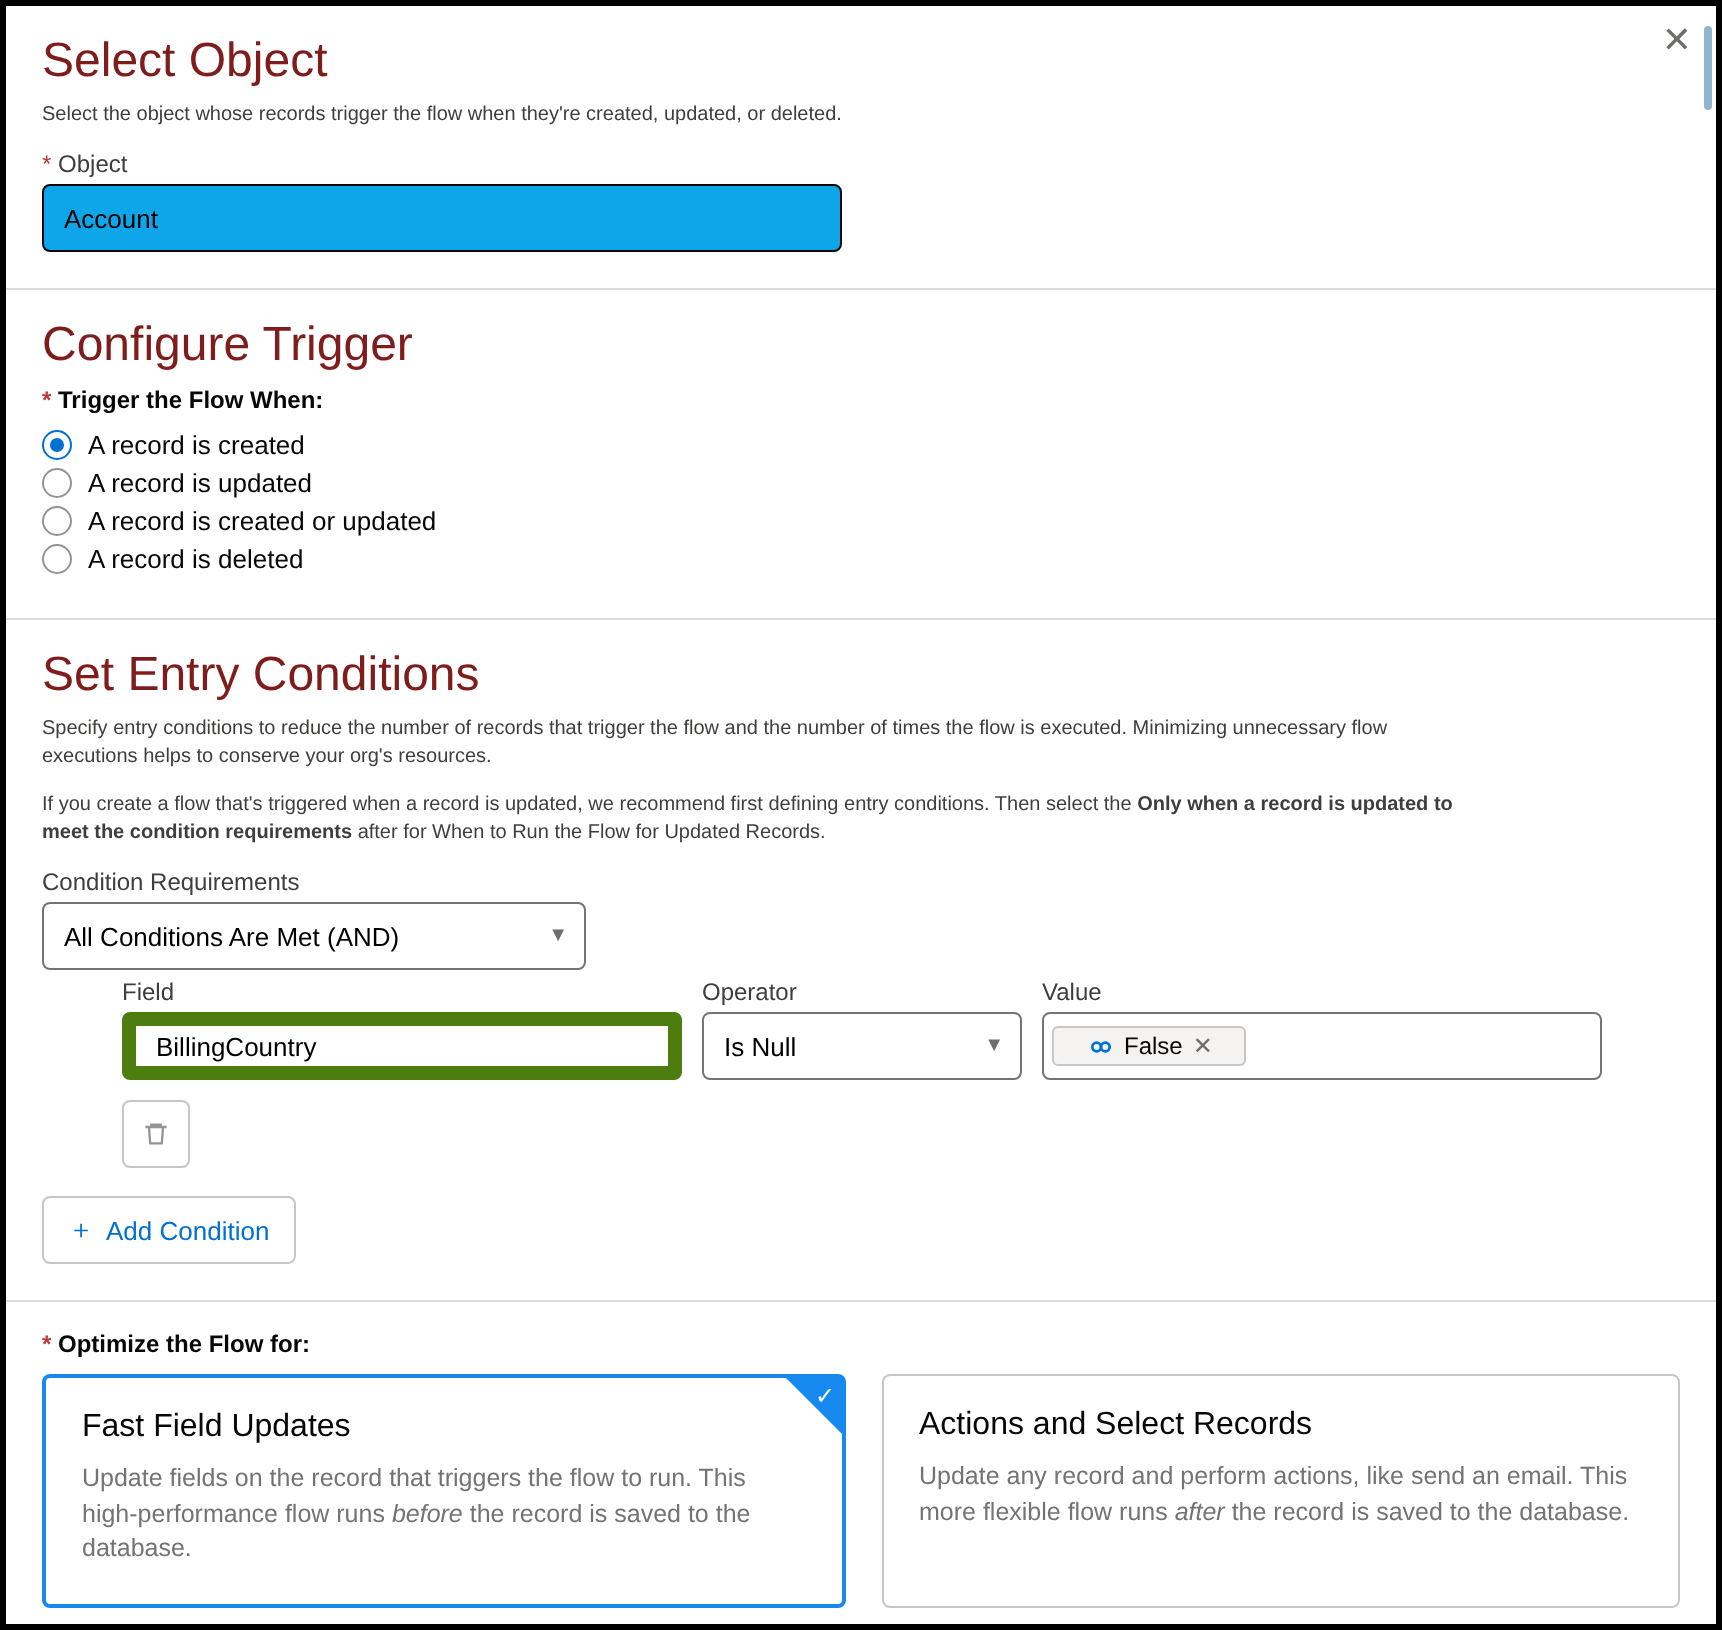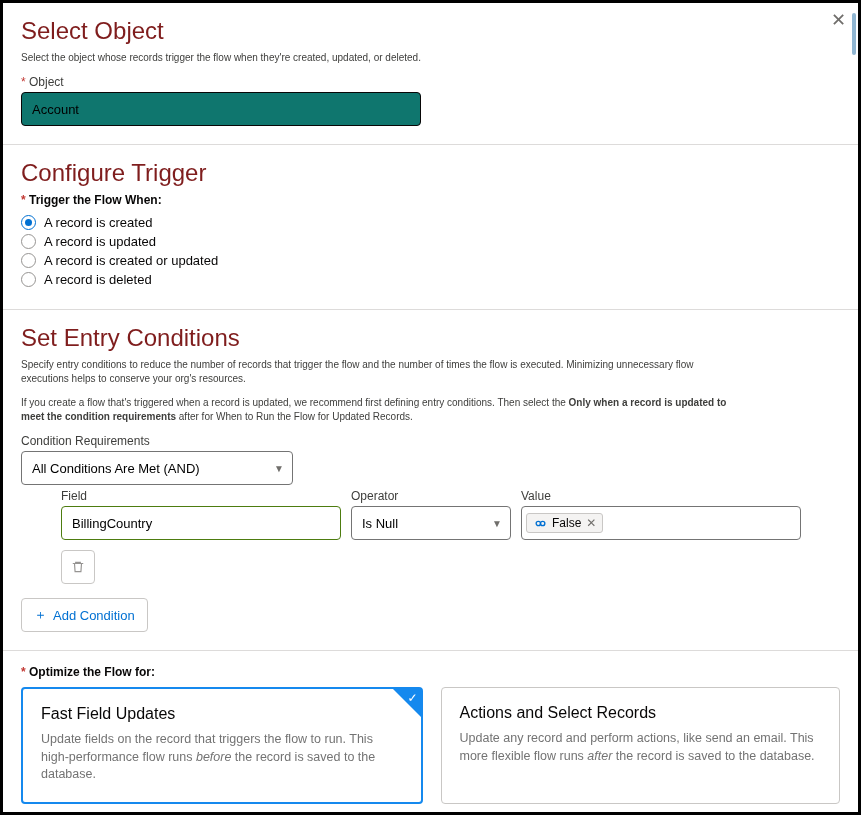--- a/index.html
+++ b/index.html
@@ -11,21 +11,21 @@
   .section { padding: 14px 18px 18px 18px; border-bottom: 1px solid #dddbda; }
   .section:last-of-type { border-bottom: none; }
   h2.title { font-size: 24px; font-weight: 400; color: #7f1d1d; margin-bottom: 6px; }
   .subtext { font-size: 10px; color: #3e3e3c; line-height: 1.4; max-width: 420px; }
   .subtext.wide { max-width: 720px; margin-bottom: 10px; }
   .req::before { content: "* "; color: #c23934; }
   .label { font-size: 12px; color: #3e3e3c; display: block; margin-top: 10px; margin-bottom: 3px; }
   .label-bold { font-size: 12px; color: #080707; font-weight: 700; margin-bottom: 8px; display: block; }
   .text-input {
     width: 400px; height: 34px; border: 1px solid #080707; border-radius: 4px;
-    padding: 0 10px; font-size: 13px; background: #0f766e;
+    padding: 0 10px; font-size: 13px; background: #0ea5e9;
   }
   .radio-group { margin-top: 2px; }
   .radio-row { display: flex; align-items: center; margin-bottom: 4px; }
   .radio-row input[type="radio"] {
     appearance: none; width: 15px; height: 15px; border: 1px solid #969492; border-radius: 50%;
     margin-right: 8px; position: relative; cursor: pointer;
   }
   .radio-row input[type="radio"]:checked { border-color: #0070d2; }
   .radio-row input[type="radio"]:checked::after {
     content: ""; position: absolute; top: 3px; left: 3px; width: 7px; height: 7px;
@@ -35,31 +35,31 @@
   .bold-inline { font-weight: 700; }
   .select {
     height: 34px; border: 1px solid #747474; border-radius: 4px; padding: 0 26px 0 10px;
     font-size: 13px; background: #fff; display: flex; align-items: center; position: relative; cursor: pointer;
   }
   .select .chev { position: absolute; right: 8px; top: 50%; transform: translateY(-50%); font-size: 10px; color: #706e6b; }
   .cond-row { display: flex; gap: 10px; margin-top: 4px; flex-wrap: wrap; align-items: flex-end; margin-left: 40px; }
   .cond-col { display: flex; flex-direction: column; }
   .cond-col .mini-label { font-size: 12px; color: #3e3e3c; margin-bottom: 3px; }
   .field-input {
-    width: 280px; height: 34px; border: 1px solid #4d7c0f; border-radius: 4px; padding: 0 10px;
+    width: 280px; height: 34px; border: 7px solid #4d7c0f; border-radius: 4px; padding: 0 10px;
     font-size: 13px; background: #fff;
   }
   .operator { width: 160px; }
   .value-box {
     width: 280px; height: 34px; border: 1px solid #747474; border-radius: 4px;
     display: flex; align-items: center; padding: 0 4px; background: #fff;
   }
   .pill {
     display: inline-flex; align-items: center; border: 1px solid #c9c7c5; background: #f4f3f2;
-    border-radius: 3px; padding: 2px 6px; font-size: 12px; color: #080707; gap: 5px;
+    border-radius: 3px; padding: 2px 16px; font-size: 12px; color: #080707; gap: 5px;
   }
   .pill .link-icon { width: 14px; height: 14px; display:inline-flex; align-items:center; justify-content:center;}
   .pill .x { color: #706e6b; font-size: 12px; cursor: pointer; }
   .trash-btn {
     width: 34px; height: 34px; border: 1px solid #c9c7c5; border-radius: 4px; background: #fff;
     display: flex; align-items: center; justify-content: center; cursor: pointer; color: #706e6b;
   }
   .add-condition {
     margin-top: 14px; height: 34px; padding: 0 12px; border: 1px solid #c9c7c5; border-radius: 4px;
     background: #fff; color: #0070d2; font-size: 13px; display: inline-flex; align-items: center; gap: 6px; cursor: pointer;

